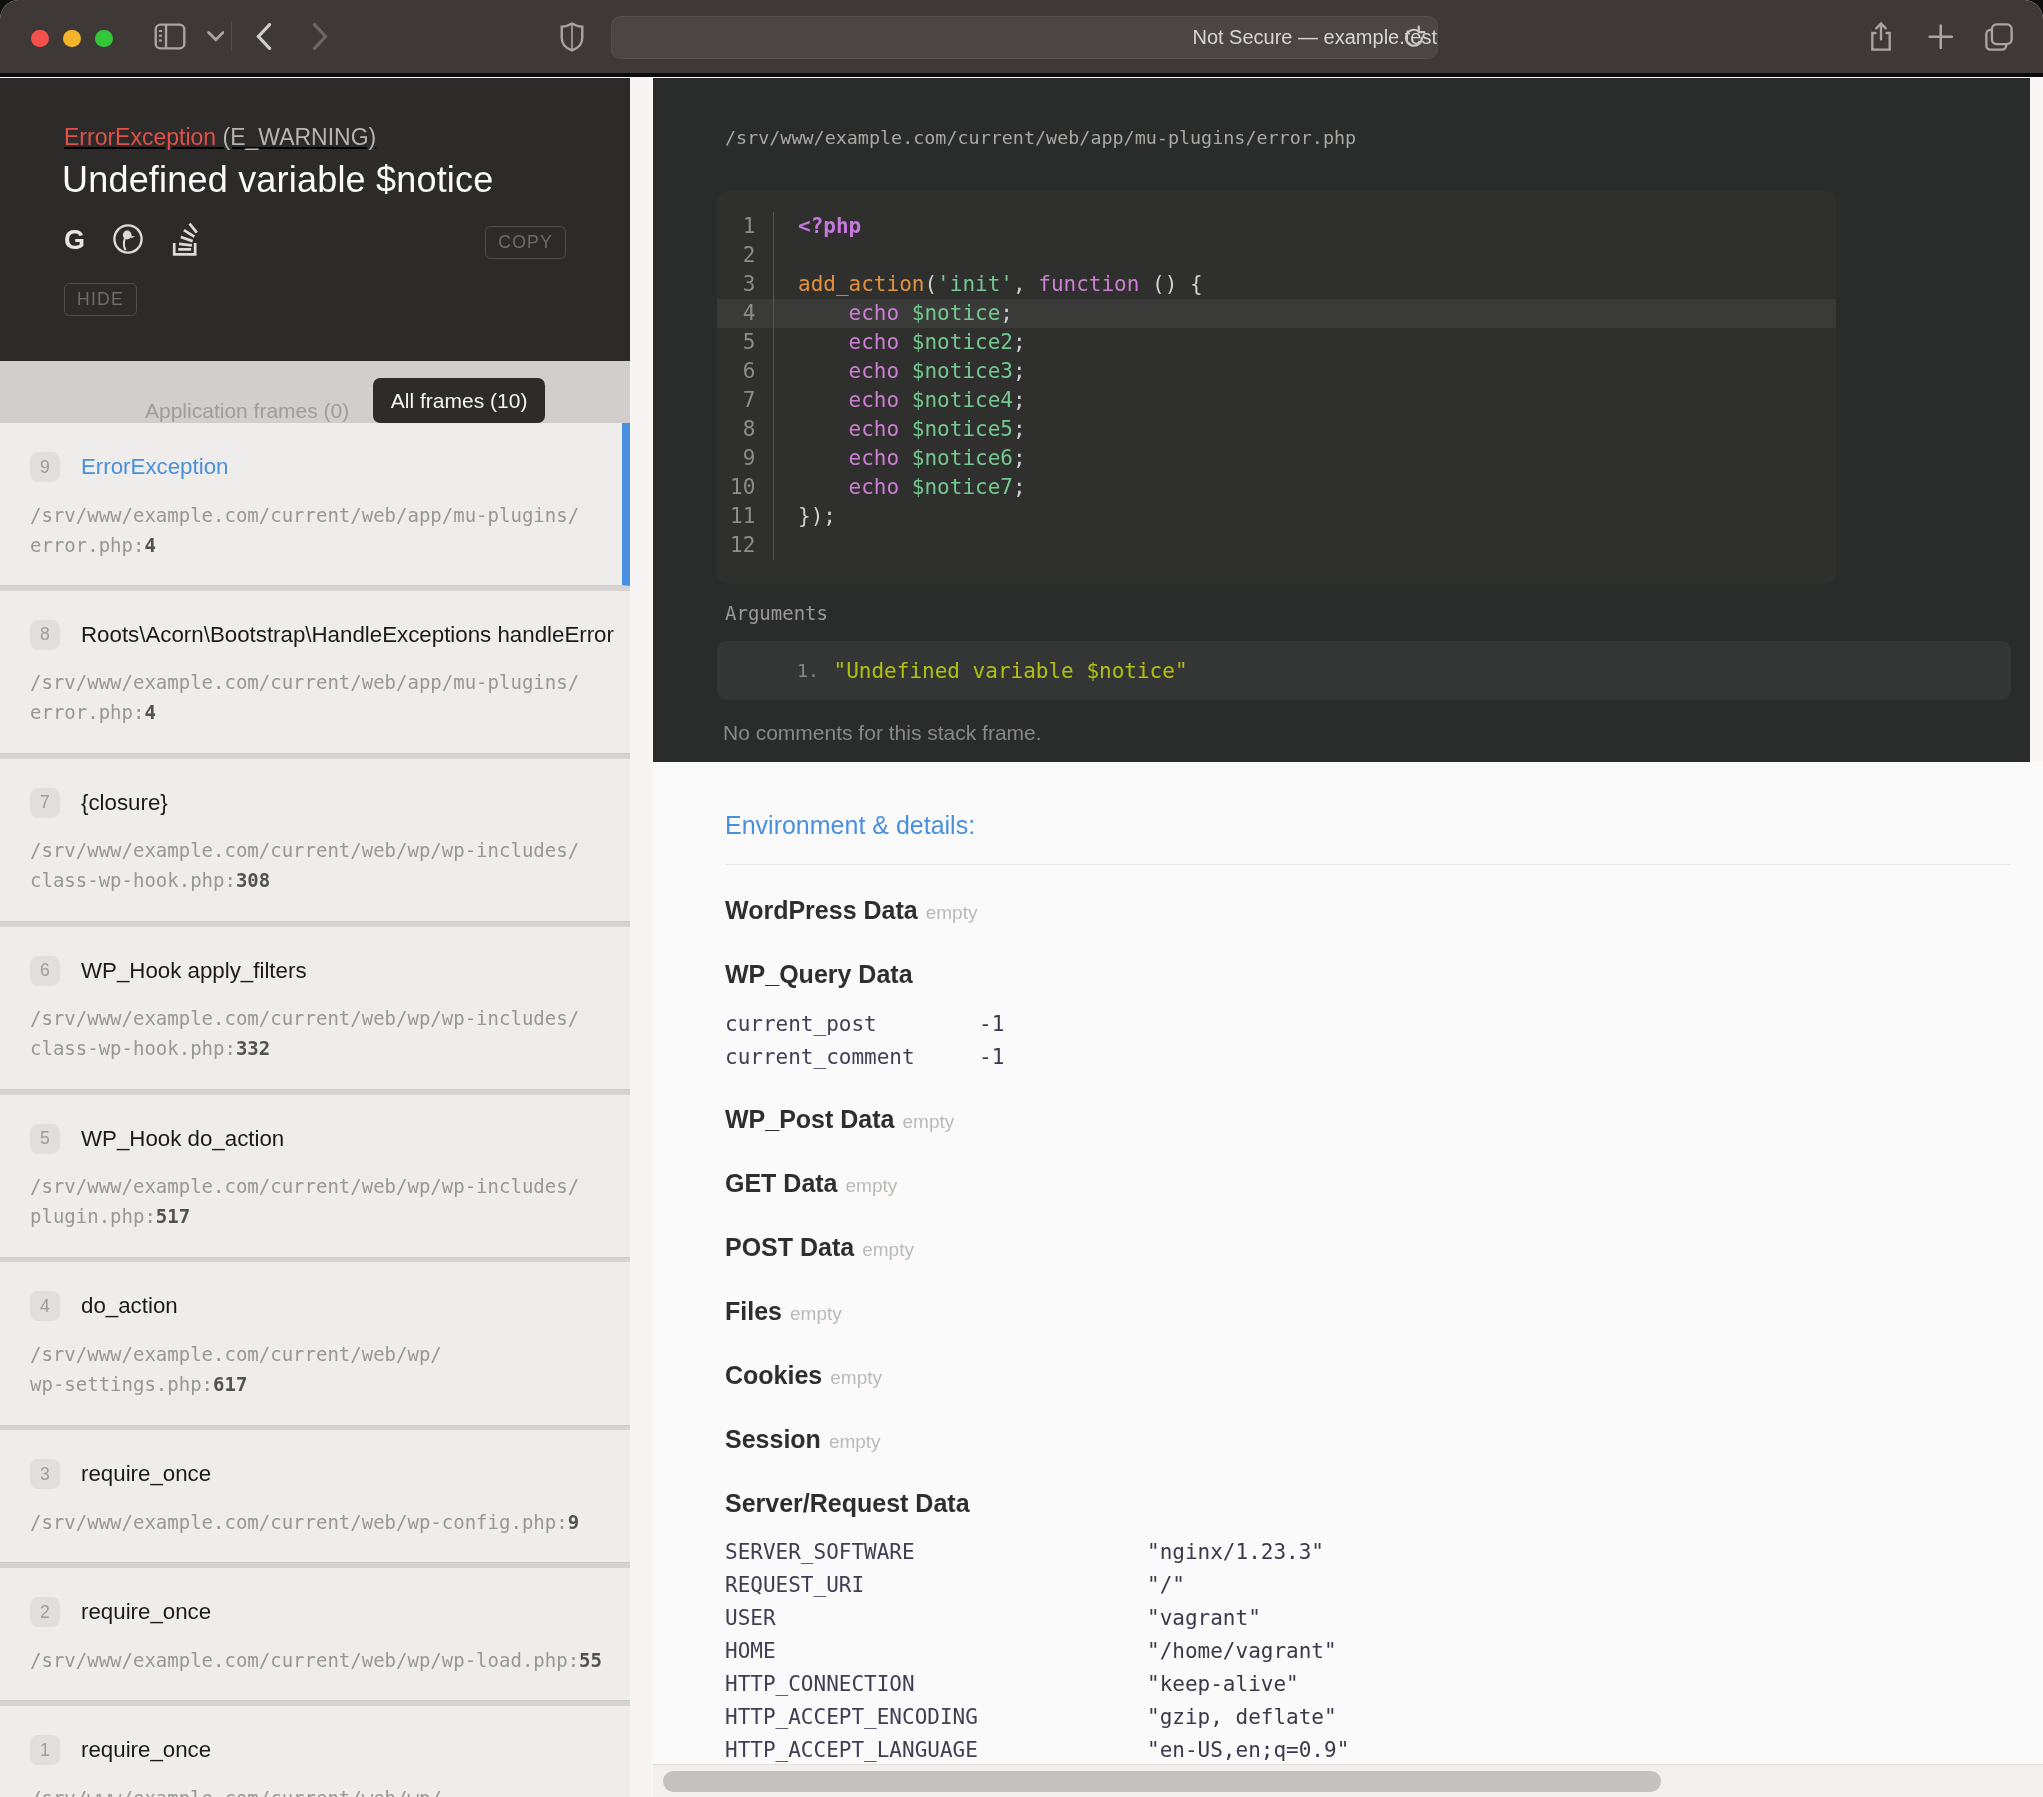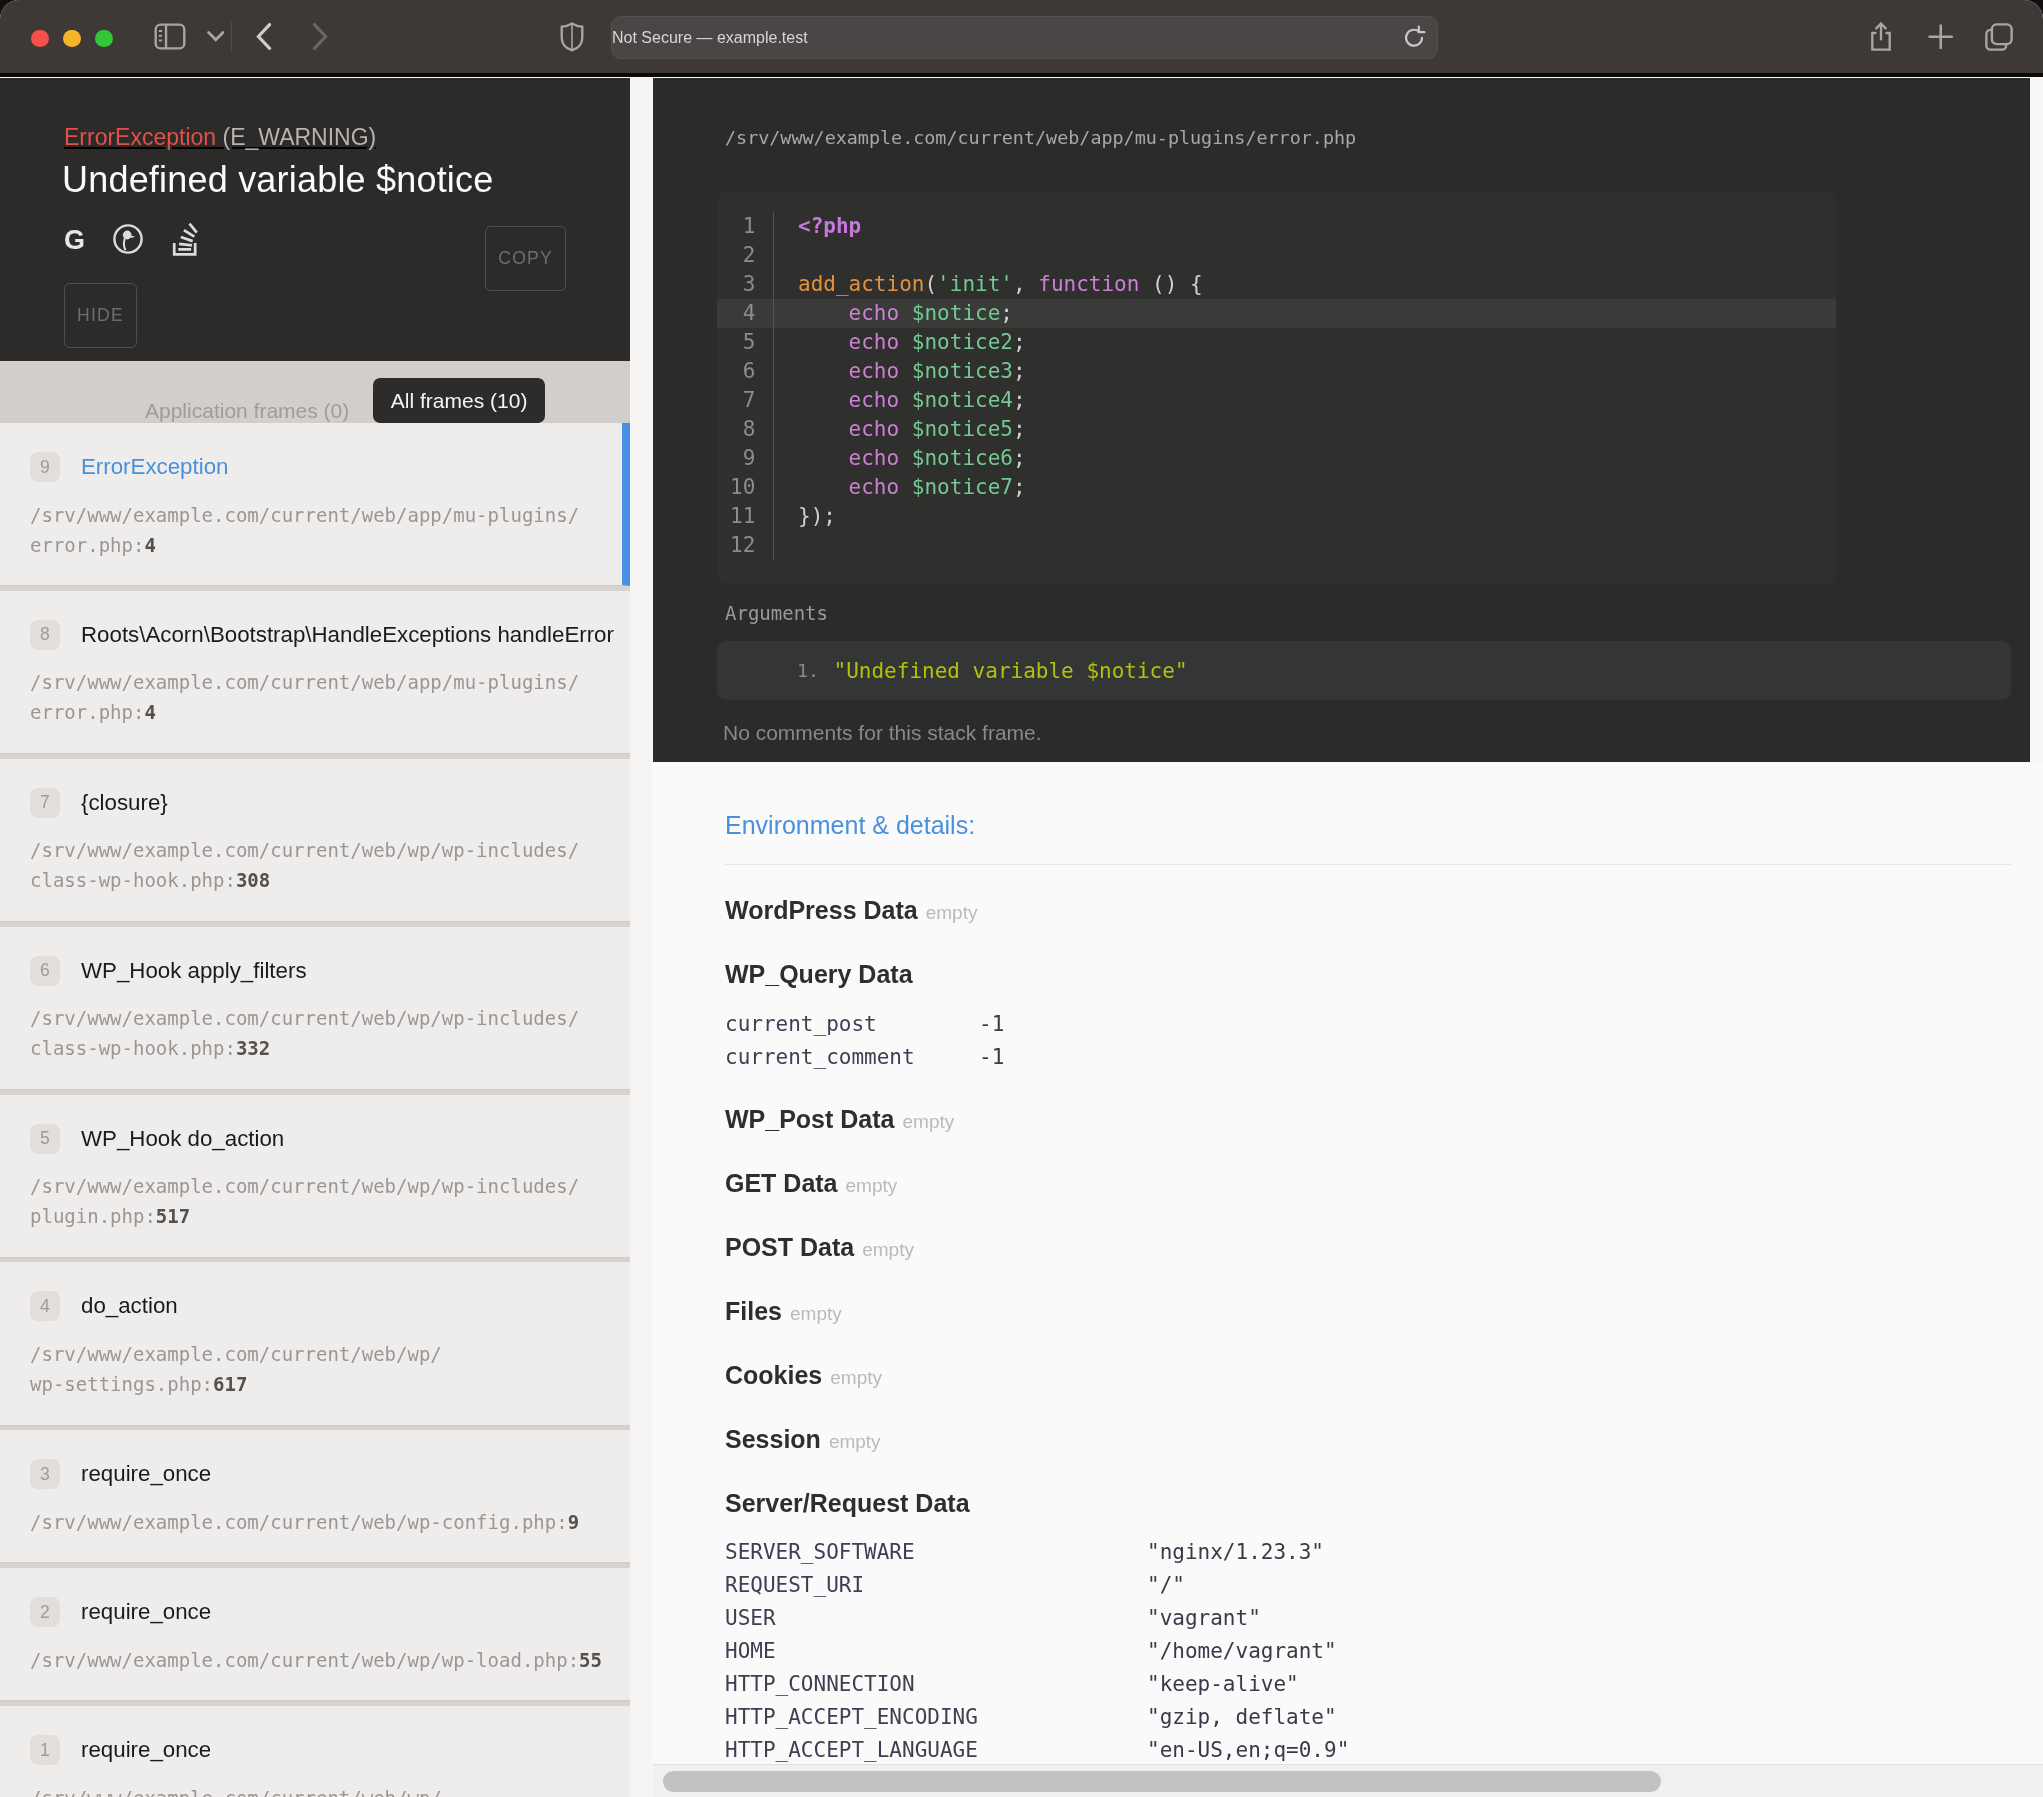--- a/index.html
+++ b/index.html
@@ -6,37 +6,37 @@
   body{width:2043px;height:1797px;font-family:"Liberation Sans",sans-serif;-webkit-font-smoothing:antialiased;}
   .window{position:absolute;inset:0;border-radius:19px 19px 0 0;overflow:hidden;background:#faf9f9;}
   
   .chrome{position:absolute;left:0;top:0;width:2043px;height:73px;background:#3e3937;border-bottom:4.8px solid #0b0b0b;}
   .traffic{position:absolute;top:29.5px;width:17.6px;height:17.6px;border-radius:50%;}
   .t-red{left:31px;background:#f4514b;}
   .t-yellow{left:63px;background:#f6b42c;}
   .t-green{left:95px;background:#34c639;}
   .chrome-ic{position:absolute;top:19px;width:35px;height:35px;display:flex;align-items:center;justify-content:center;color:#a8a5a3;}
   .chrome-ic svg{display:block;}
-  .addr{position:absolute;left:611px;top:16px;width:825px;height:41px;background:#4b4645;border:0.8px solid #555050;border-radius:9.6px;display:flex;align-items:center;justify-content:flex-start;color:#d8d6d5;font-size:16px;}
+  .addr{position:absolute;left:611px;top:16px;width:825px;height:41px;background:#4b4645;border:0.8px solid #555050;border-radius:9.6px;display:flex;align-items:center;justify-content:flex-end;color:#d8d6d5;font-size:20px;}
   .addr .reload{position:absolute;right:11.2px;top:8px;color:#c9c7c6;}
   .sep-line{position:absolute;left:231px;top:22.3px;width:0.8px;height:29px;background:#524d4b;}
   
   .content{position:absolute;left:0;top:78px;width:2043px;height:1719px;}
   .sidebar{position:absolute;left:0;top:0;width:630px;height:1719px;background:#d8d2d0;}
   .gap-strip{position:absolute;left:630px;top:0;width:22.3px;height:1719px;background:#f6f5f4;}
   .main{position:absolute;left:653px;top:0;width:1390px;height:1719px;background:#fbfafa;overflow:hidden;}
   
   .sb-header{position:relative;width:630px;height:283px;background:#2c2b2a;}
   .exc-line{position:absolute;left:64px;top:46px;font-size:23px;text-decoration:underline;}
   .exc-class{color:#e25149;}
   .exc-sev{color:#b7b4b2;}
   .exc-msg{position:absolute;left:62px;top:81px;font-size:36px;font-weight:500;color:#fbfafa;letter-spacing:0.2px;}
   .search-icons{position:absolute;left:64px;top:144px;display:flex;align-items:center;gap:27px;color:#dddbd9;}
   .g-ic{font-size:27px;font-weight:bold;color:#e8e6e4;}
-  .btn-ghost{border:1.6px solid #514f4e;border-radius:5.6px;color:#6f6d6c;font-size:17.6px;letter-spacing:1.2px;padding:21px 12px;background:transparent;font-family:"Liberation Sans",sans-serif;}
+  .btn-ghost{border:1.6px solid #514f4e;border-radius:5.6px;color:#6f6d6c;font-size:17.6px;letter-spacing:1.2px;padding:5px 12px;background:transparent;font-family:"Liberation Sans",sans-serif;}
   .copy-btn{position:absolute;right:64px;top:148px;}
   .hide-btn{position:absolute;left:64px;top:205px;}
   
   .sb-tabs{position:relative;width:630px;height:62px;background:#d2cecc;display:flex;align-items:flex-end;}
   .tab{font-size:21px;}
   .tab-inactive{color:#a09c9a;margin-left:145px;}
   .tab-active{margin-left:24px;background:#2d2c2b;color:#f5f4f3;border-radius:7.2px;padding:10.4px 17.6px;}
   
   .sb-frames{position:relative;width:630px;}
   .frame{position:relative;background:#efedec;border-bottom:0.8px solid #cfcbc9;margin-bottom:4.8px;padding:29px 19px 25.5px 30px;}

